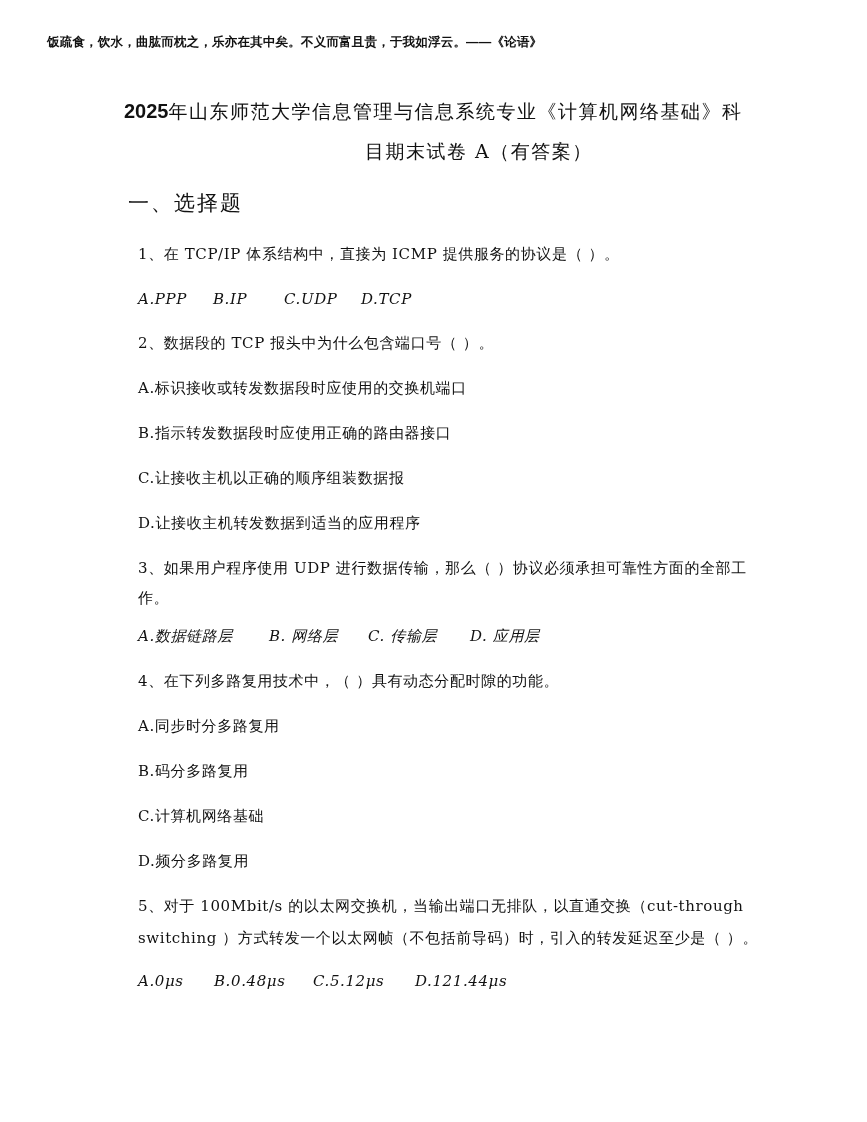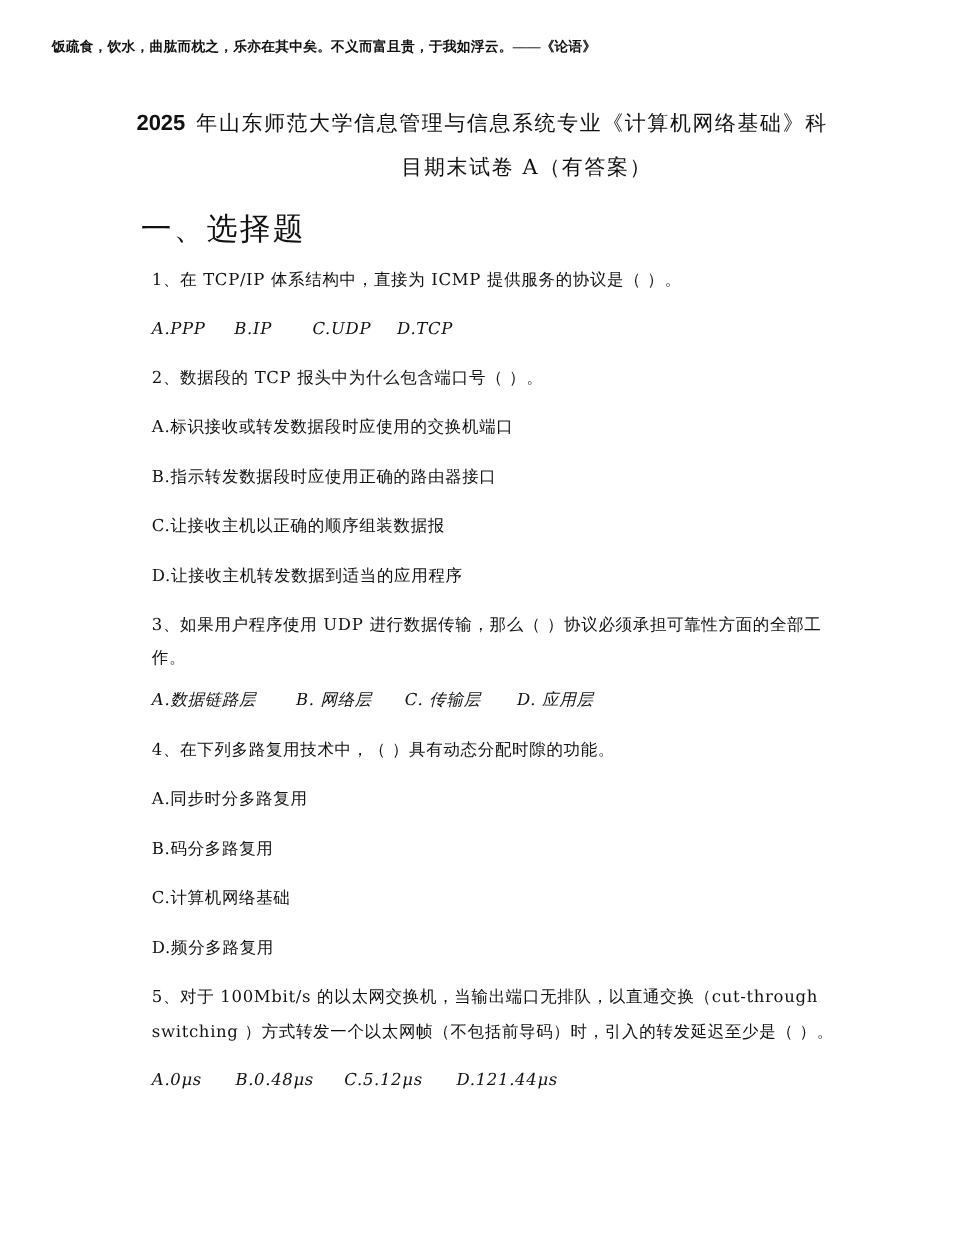--- a/index.html
+++ b/index.html
@@ -1,23 +1,23 @@
 <!DOCTYPE html>
 <html><head>
 <meta charset="utf-8">
 <style>
   html, body { margin: 0; padding: 0; background: #ffffff; }
   body { width: 867px; height: 1122px; position: relative; overflow: hidden;
          font-family: "DejaVu Serif", "Liberation Serif", serif; color: #111; }
-  .quote { position: absolute; left: 47px; top: 34px; font-family: Liberation Serif, serif;
+  .quote { position: absolute; left: 47px; top: 34px; font-family: Liberation Sans, sans-serif;
            font-weight: bold; font-size: 12.5px; letter-spacing: 0.2px; color: #111; }
   .title1 { position: absolute; left: 124px; top: 99px; font-size: 19px; letter-spacing: 1.5px; white-space: nowrap; }
-  .title1 .year { font-family: "Liberation Sans", sans-serif; font-weight: bold; font-size: 20px; letter-spacing: 0; margin-right: 10px; }
+  .title1 .year { font-family: "Liberation Sans", sans-serif; font-weight: bold; font-size: 20px; letter-spacing: 0; }
   .title2 { position: absolute; left: 327px; top: 139px; font-size: 19px; letter-spacing: 1.5px; white-space: nowrap; margin-left: 38px; }
-  .section { position: absolute; left: 128px; top: 189px; font-size: 28px; letter-spacing: 2px; }
+  .section { position: absolute; left: 128px; top: 189px; font-size: 21px; letter-spacing: 2px; }
   .line { position: absolute; left: 127px; font-size: 15px; white-space: nowrap; letter-spacing: 0.6px; margin-left: 11px; }
   .opts span { display: inline-block; font-style: italic; }
 </style>
 </head>
 <body>
 
 <div class="quote">饭疏食，饮水，曲肱而枕之，乐亦在其中矣。不义而富且贵，于我如浮云。——《论语》</div>
 
 <div class="title1">
   <span class="year">2025</span><span>年山东师范大学信息管理与信息系统专业《计算机网络基础》科</span>

